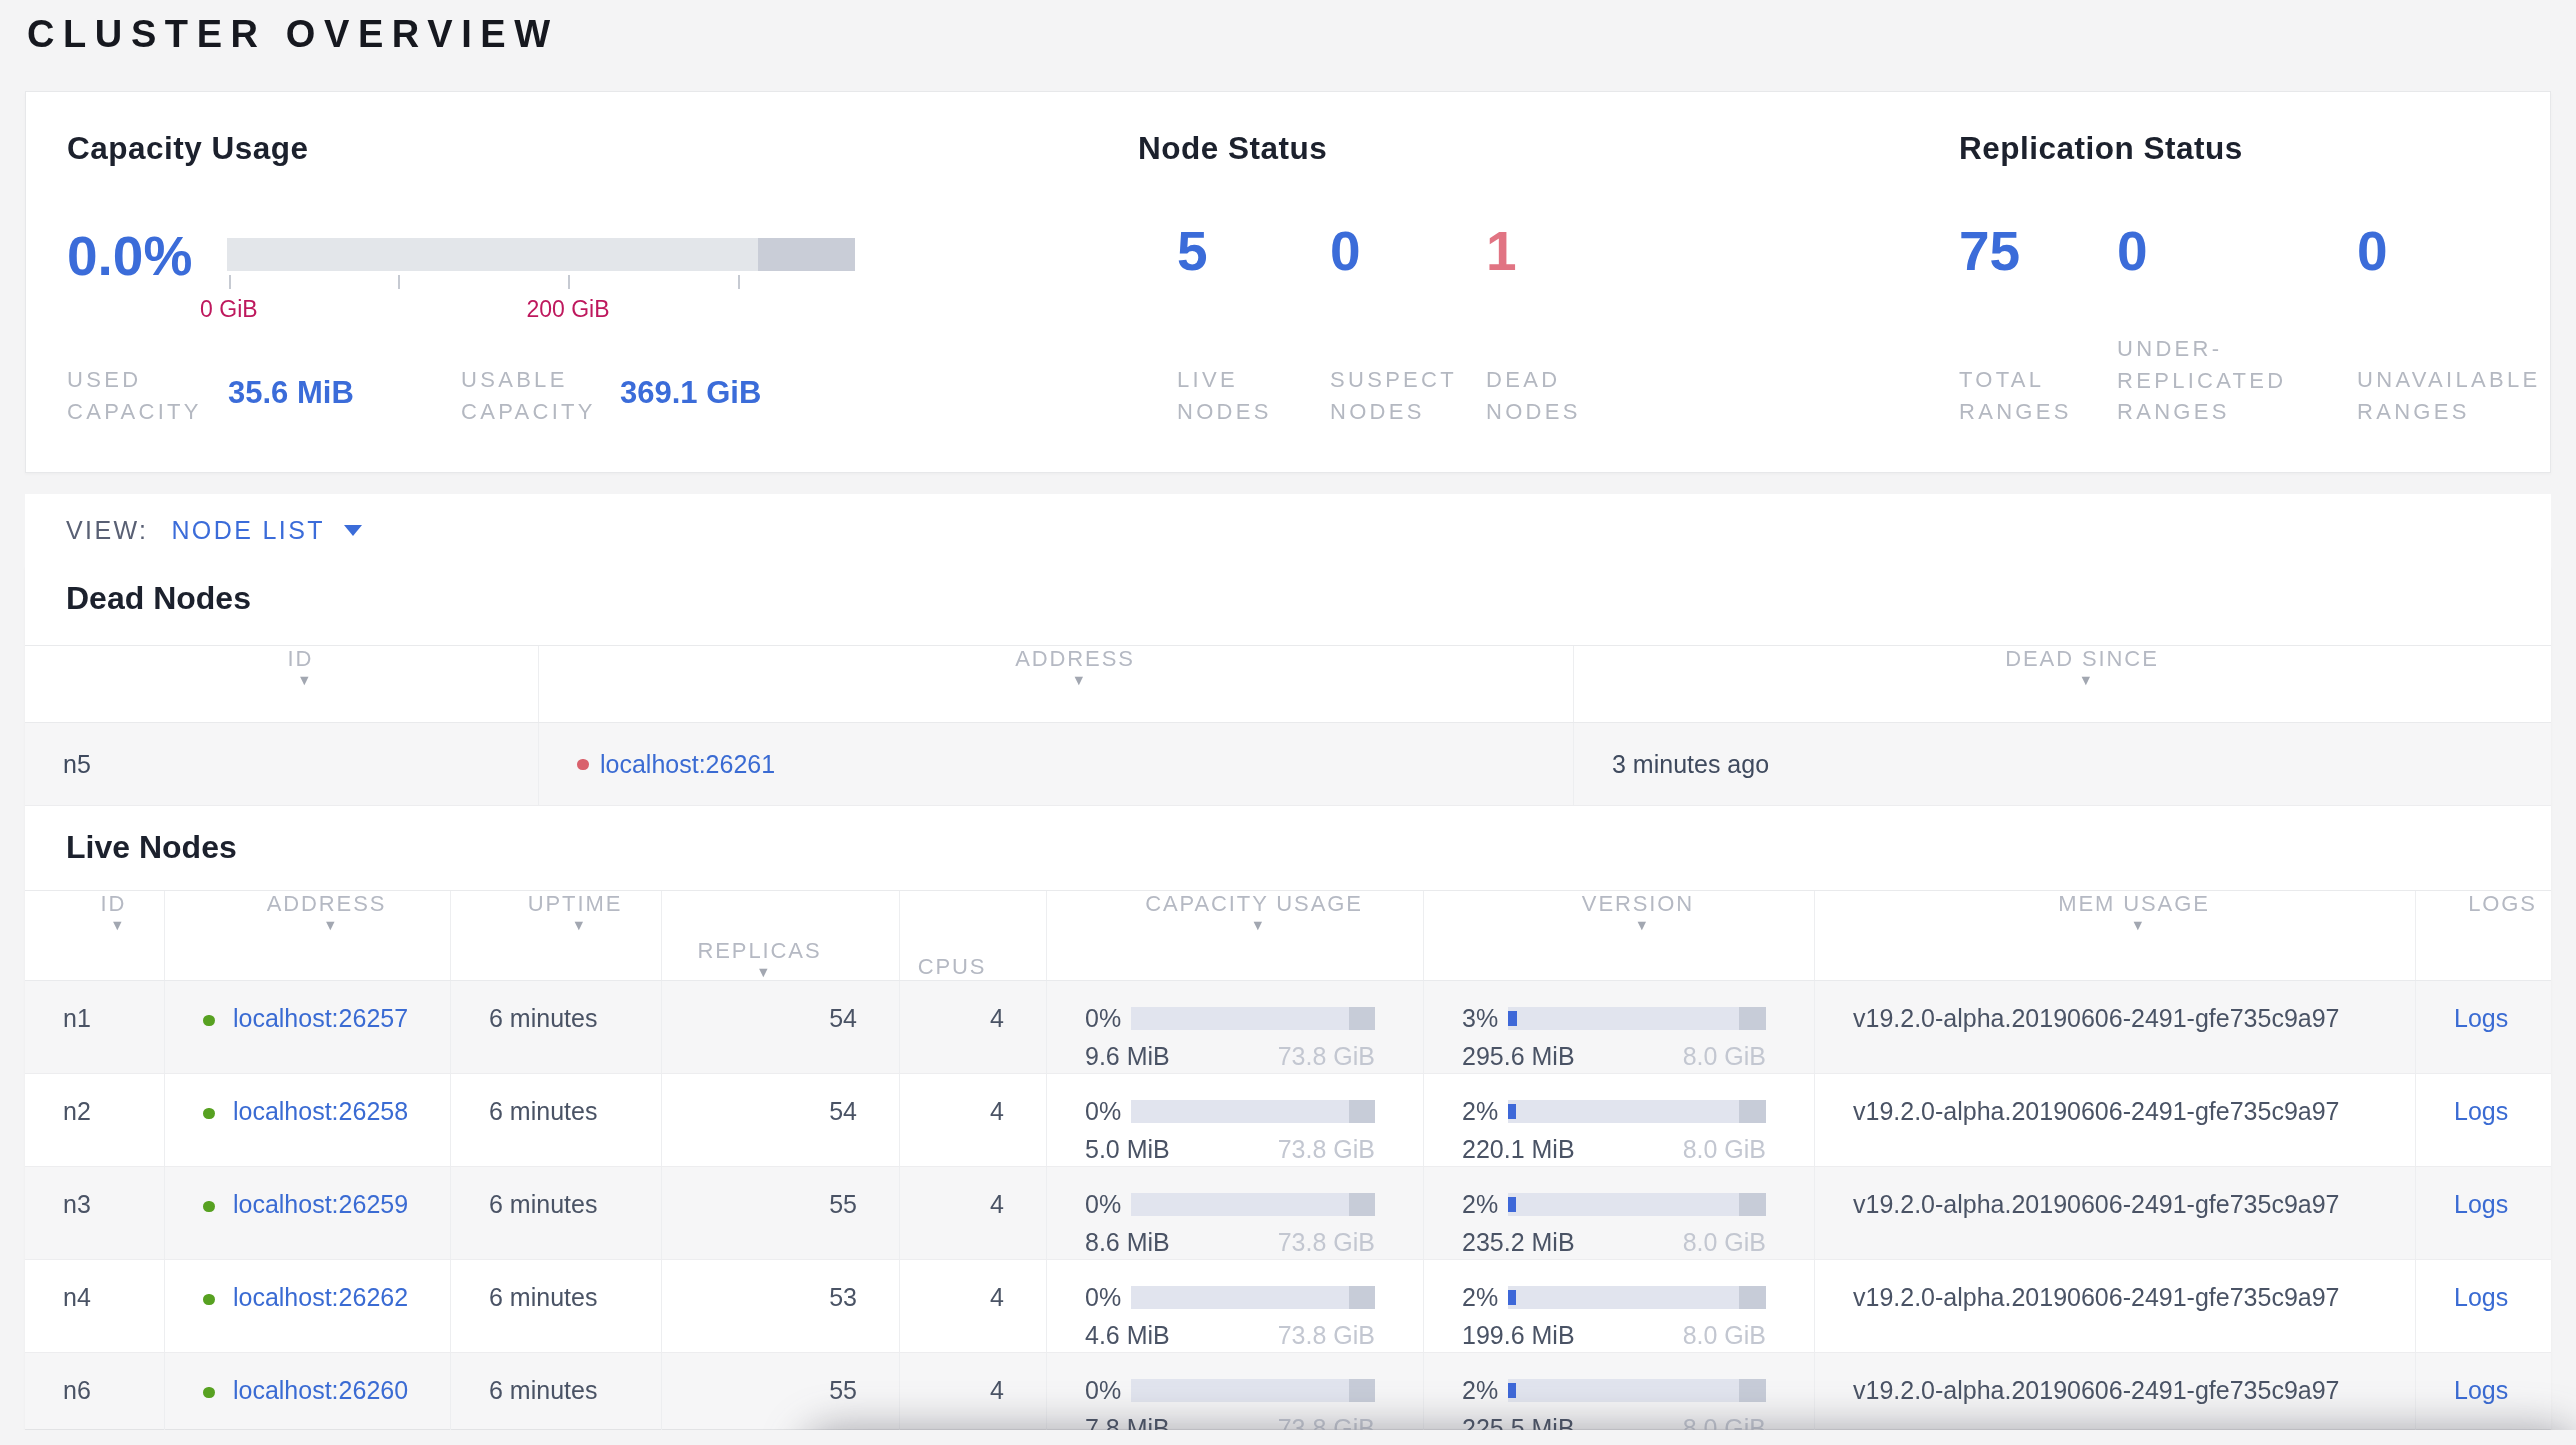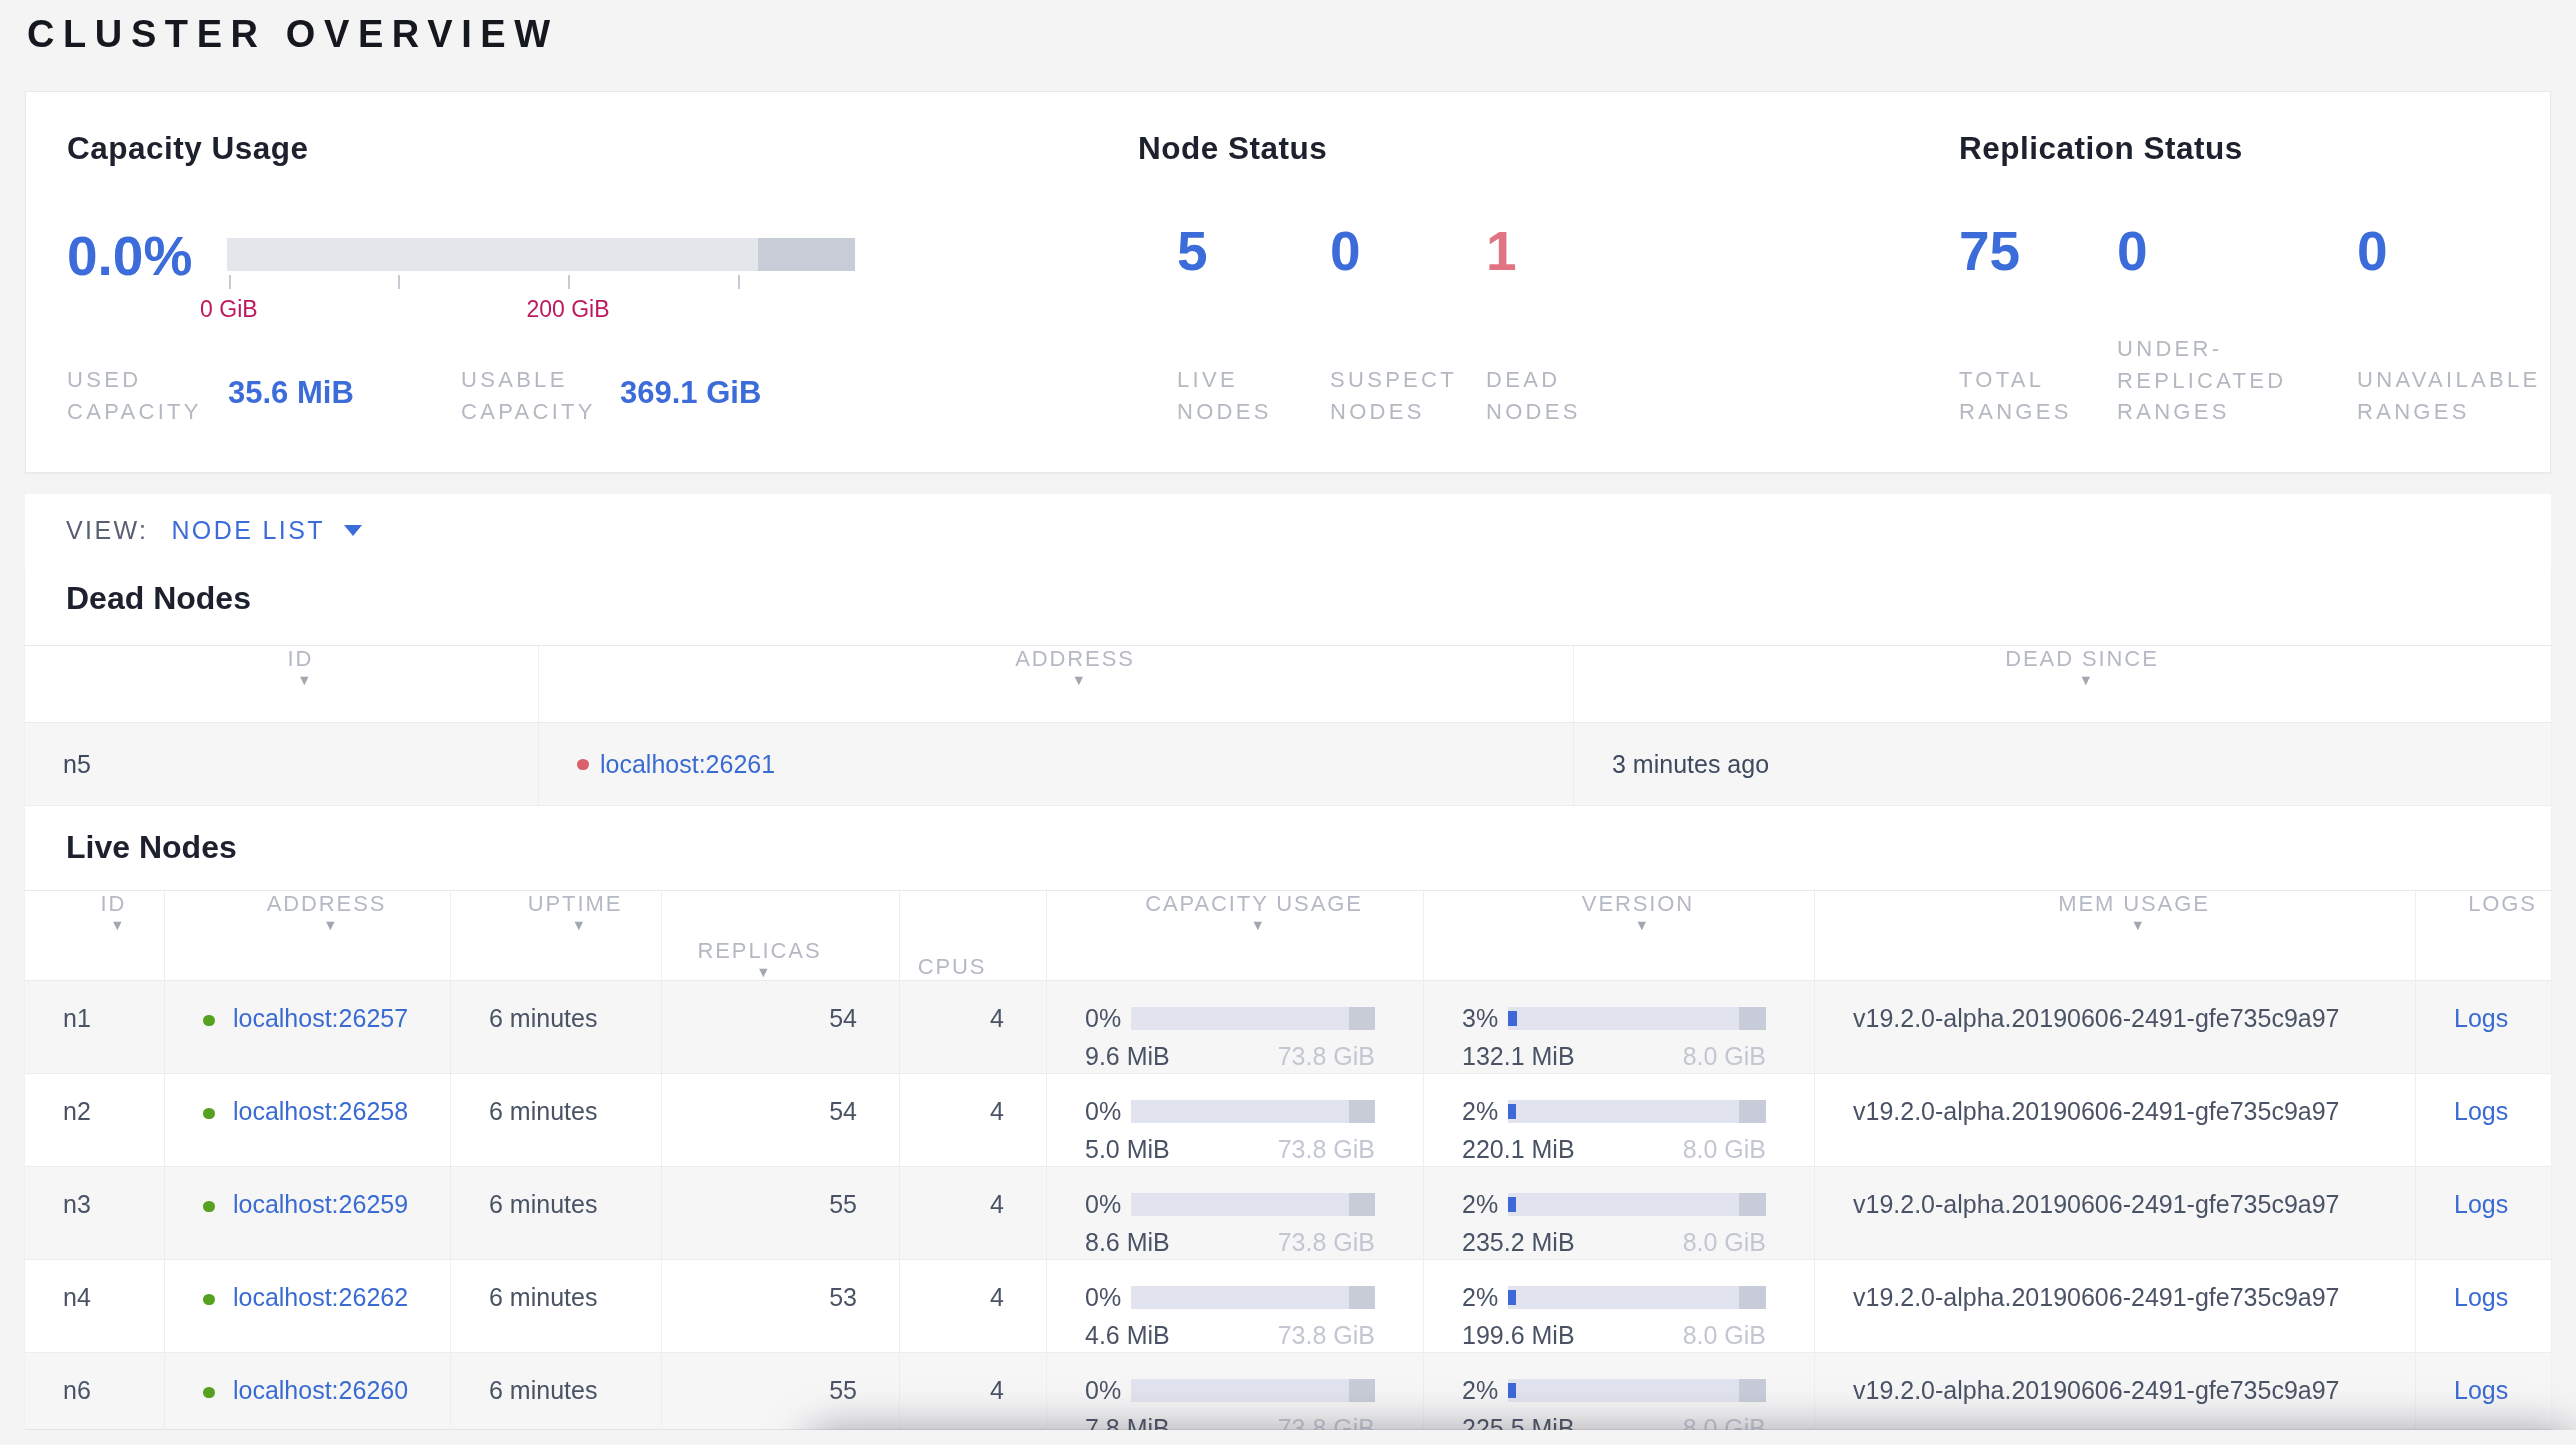--- a/index.html
+++ b/index.html
@@ -319,21 +319,21 @@
       </div>
       <div class="c meter-cell">
         <div class="m-top">
           <span class="m-pct">3%</span>
           <span class="meter">
             <i class="mfill" style="width: 3.5%;"></i>
             <i class="mend"></i>
           </span>
         </div>
         <div class="m-vals">
-          <span class="m-used">132.1 MiB</span>
+          <span class="m-used">295.6 MiB</span>
           <span class="m-total">8.0 GiB</span>
         </div>
       </div>
       <div class="c ver">v19.2.0-alpha.20190606-2491-gfe735c9a97</div>
       <div class="c">
         <a class="link">Logs</a>
       </div>
     </div>
 
     <div class="lgrid trow">

